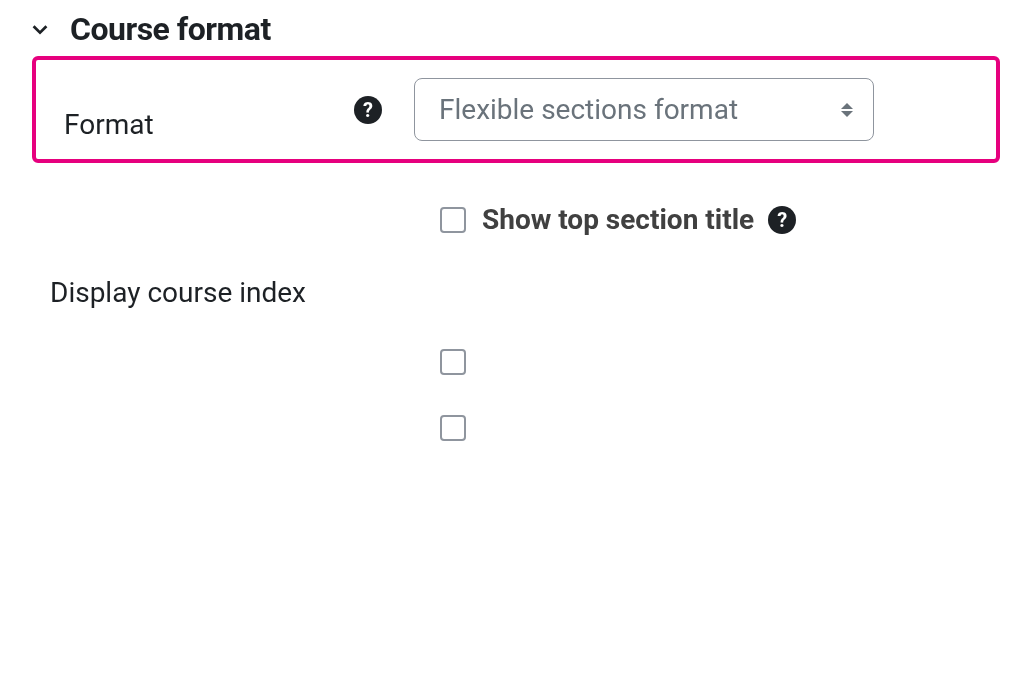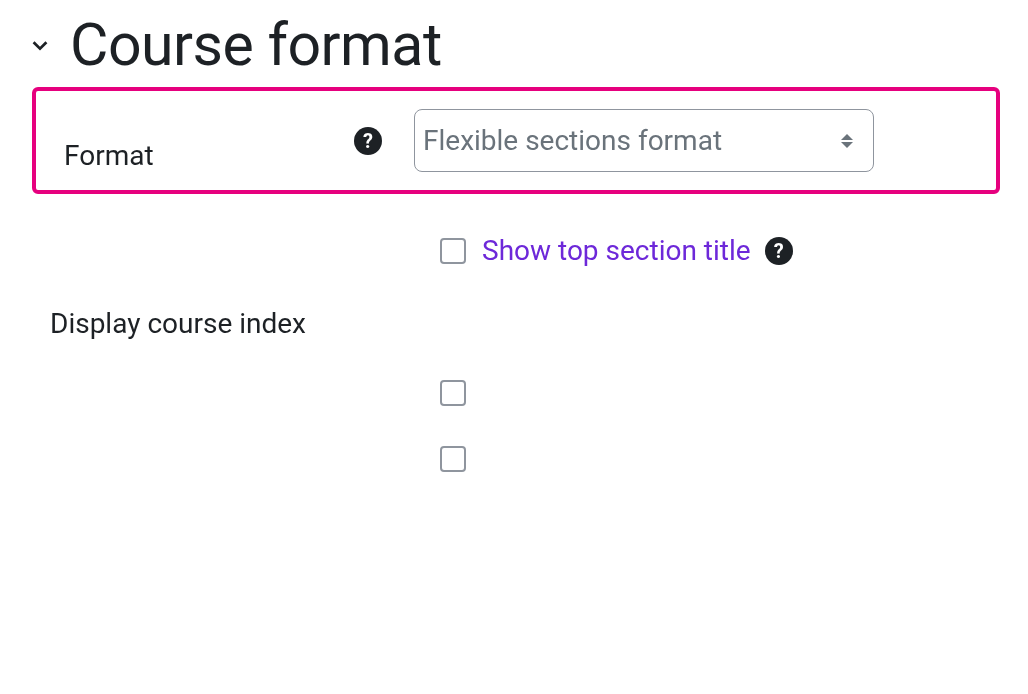--- a/index.html
+++ b/index.html
@@ -23,22 +23,22 @@
       margin-bottom: 8px;
     }
     .chevron-down {
       width: 24px;
       height: 24px;
       display: flex;
       align-items: center;
       justify-content: center;
     }
     .section-title {
-      font-size: 59px;
-      font-weight: 400;
+      font-size: 32px;
+      font-weight: 700;
       letter-spacing: -0.5px;
     }
     .highlight-box {
       border: 4px solid #e6007e;
       border-radius: 6px;
       padding: 18px 10px;
       margin: 0 28px 40px 32px;
     }
     .form-row {
       display: flex;
@@ -88,21 +88,21 @@
     .input-col {
       display: flex;
       align-items: center;
     }
     .select-control {
       position: relative;
       display: inline-flex;
       align-items: center;
       border: 1px solid #8f959e;
       border-radius: 8px;
-      padding: 14px 56px 14px 8px;
+      padding: 14px 56px 14px 24px;
       font-size: 28px;
       color: #6a737b;
       min-width: 460px;
       cursor: pointer;
       background: #ffffff;
     }
     .select-caret {
       position: absolute;
       right: 20px;
       top: 50%;
@@ -130,21 +130,22 @@
     .checkbox-box {
       width: 26px;
       height: 26px;
       border: 2px solid #8f959e;
       border-radius: 4px;
       flex-shrink: 0;
       display: inline-block;
     }
     .checkbox-label {
       font-size: 28px;
-      color: #6d28d9;
+      color: #404040;
+      font-weight: bold;
     }
     .inline-help {
       margin-left: 14px;
     }
     .chev-svg {
       stroke: #1d2125;
       fill: none;
       stroke-width: 3;
     }
   </style>

